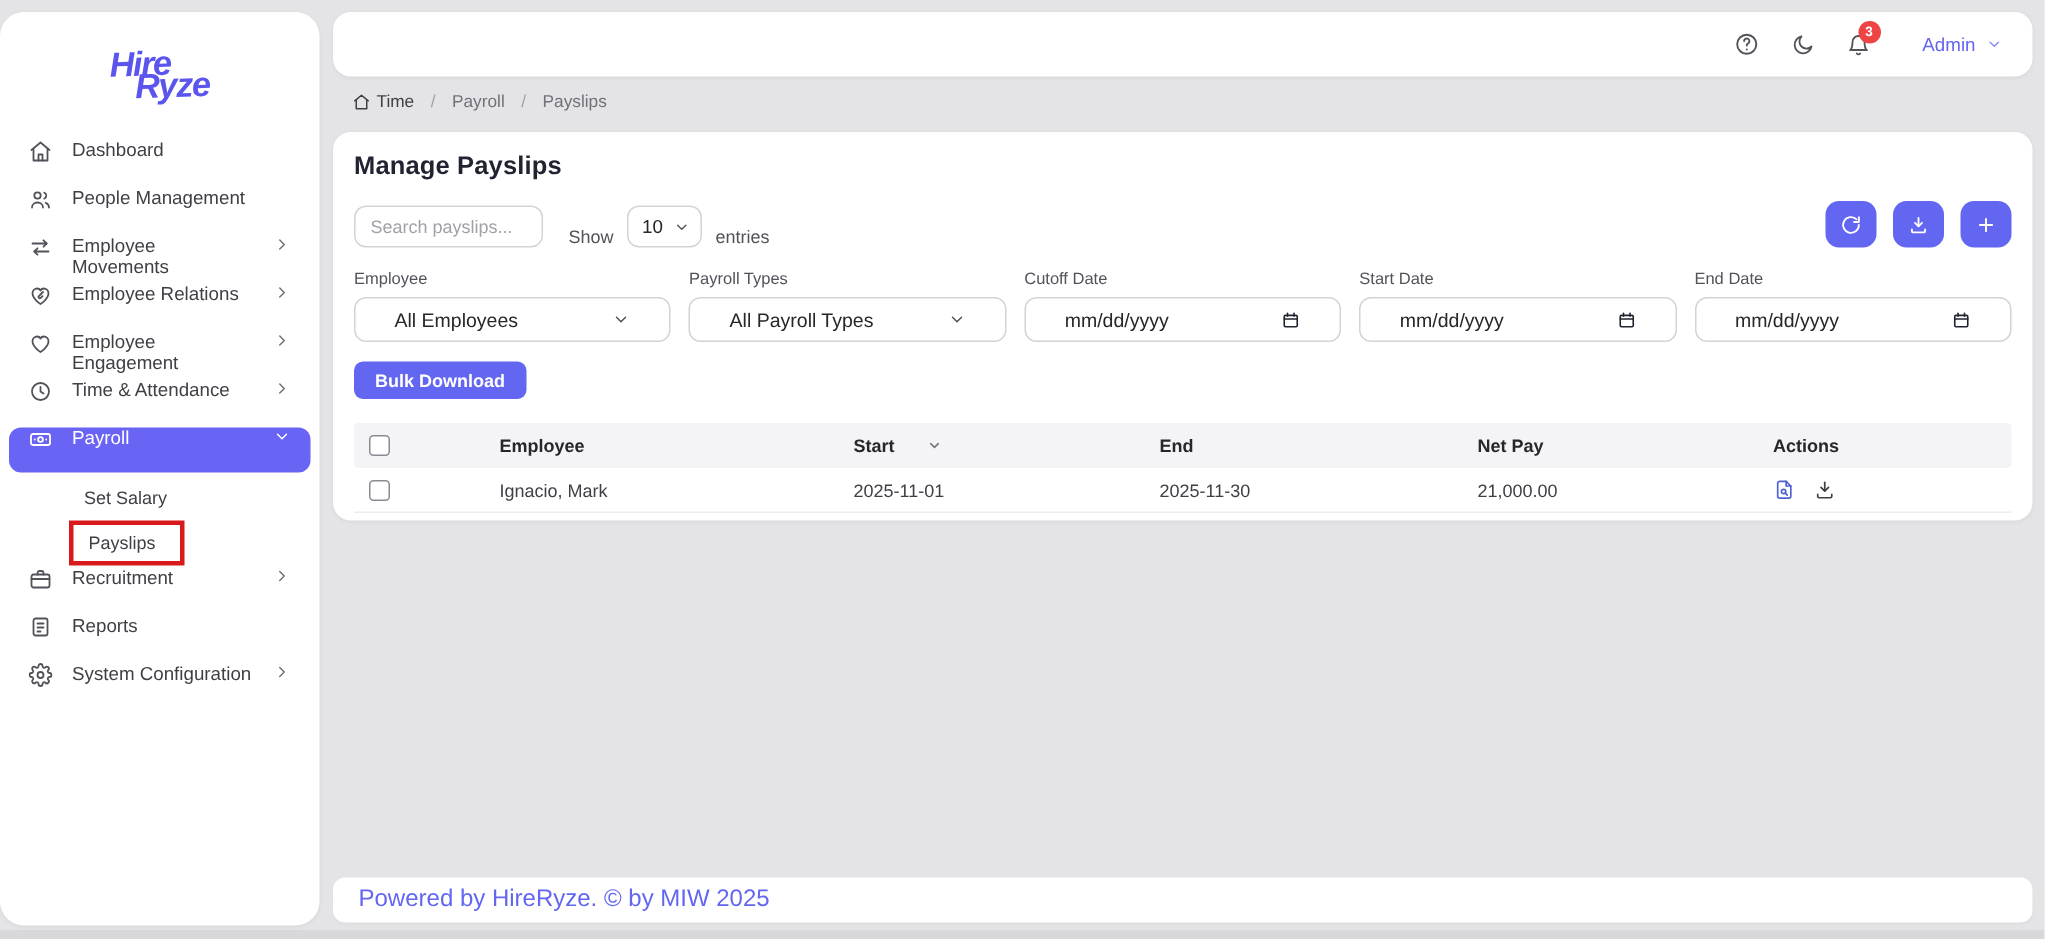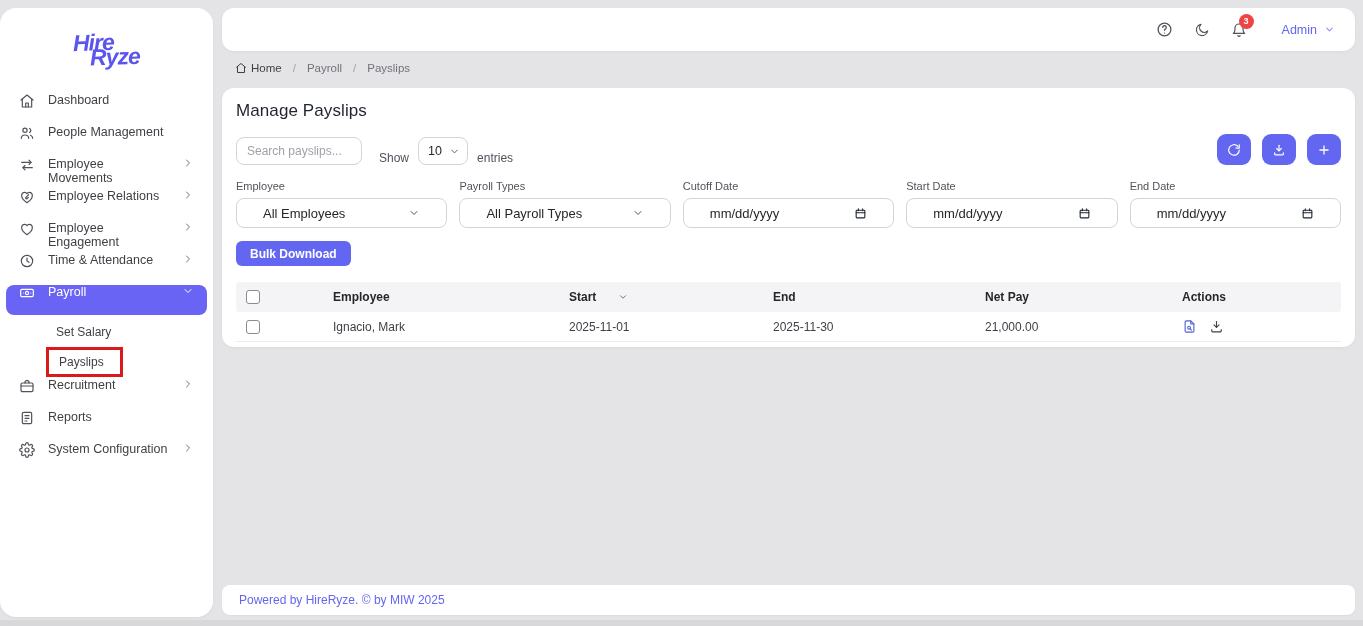--- a/index.html
+++ b/index.html
@@ -56,21 +56,21 @@
   .breadcrumb { position:absolute; top:62px; left:13px; display:flex; align-items:center;
                 gap:6px; font-size:11.5px; color:#71717a; }
   .breadcrumb .home { display:flex; align-items:center; gap:4px; color:#3f3f46; cursor:pointer; }
   .breadcrumb .sep { color:#a1a1aa; margin:0 5px; }
   .crumb { cursor:pointer; }
 
   .content-card {
     position:absolute; top:88px; left:0; right:0; height:259px; background:#fff;
     border-radius:12px; box-shadow:0 1px 3px rgba(0,0,0,.05); padding:13px 14px;
   }
-  .page-title { font-size:17px; font-weight:normal; color:#1f2430; letter-spacing:.1px; }
+  .page-title { font-size:17px; font-weight:bold; color:#1f2430; letter-spacing:.1px; }
 
   .toolbar-row { display:flex; align-items:flex-end; margin-top:13px; }
   .search-input {
     width:126px; height:28px; border:1px solid #d4d4d8; border-radius:8px;
     padding:0 10px; font-size:12px; color:#3f3f46; outline:none;
     font-family:"Liberation Sans", sans-serif;
   }
   .search-input::placeholder { color:#a1a1aa; }
   .show-label, .entries-label { font-size:12px; color:#52525b; }
   .show-label { margin:0 9px 0 17px; }
@@ -118,21 +118,21 @@
   .actions-cell { display:flex; gap:12px; align-items:center; }
   .action-icon { display:flex; cursor:pointer; }
   .view-action { color:#4f63d2; }
   .dl-action { color:#3f3f46; }
 
   .footer-card {
     position:absolute; bottom:11px; left:0; right:0; height:30px; background:#fff;
     border-radius:8px; display:flex; align-items:center; padding:0 17px;
     box-shadow:0 1px 2px rgba(0,0,0,.04);
   }
-  .footer-text { color:#6366f1; font-size:12px; }
+  .footer-text { color:#6366f1; font-size:16px; }
   svg { display:block; }
 </style>
 </head>
 <body>
 
 <div class="page">
 
   <aside class="sidebar">
     <div class="logo">
       <div class="logo-line1">Hire</div>
@@ -327,21 +327,21 @@
     </header>
 
     <nav class="breadcrumb">
       <span class="home">
         <span>
           <svg width="12" height="12" viewBox="0 0 24 24" fill="none" stroke="currentColor" stroke-width="2" stroke-linecap="round" stroke-linejoin="round">
               <path d="M3 10.5 12 3l9 7.5"></path>
               <path d="M5 9.5V21h14V9.5"></path>
             </svg>
         </span>
-        <span>Home</span>
+        <span>Time</span>
       </span>
       <span class="sep">/</span>
       <span class="crumb">Payroll</span>
       <span class="sep">/</span>
       <span class="crumb">Payslips</span>
     </nav>
 
     <section class="content-card">
       <h1 class="page-title">Manage Payslips</h1>
 

